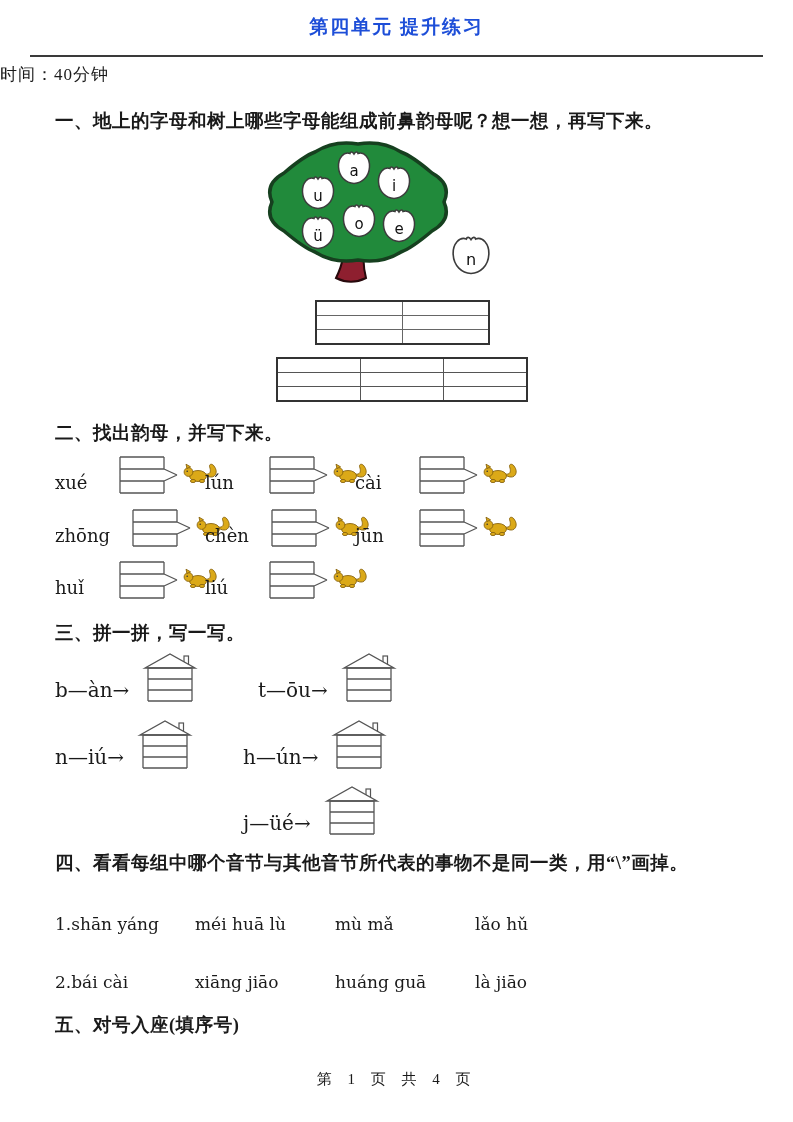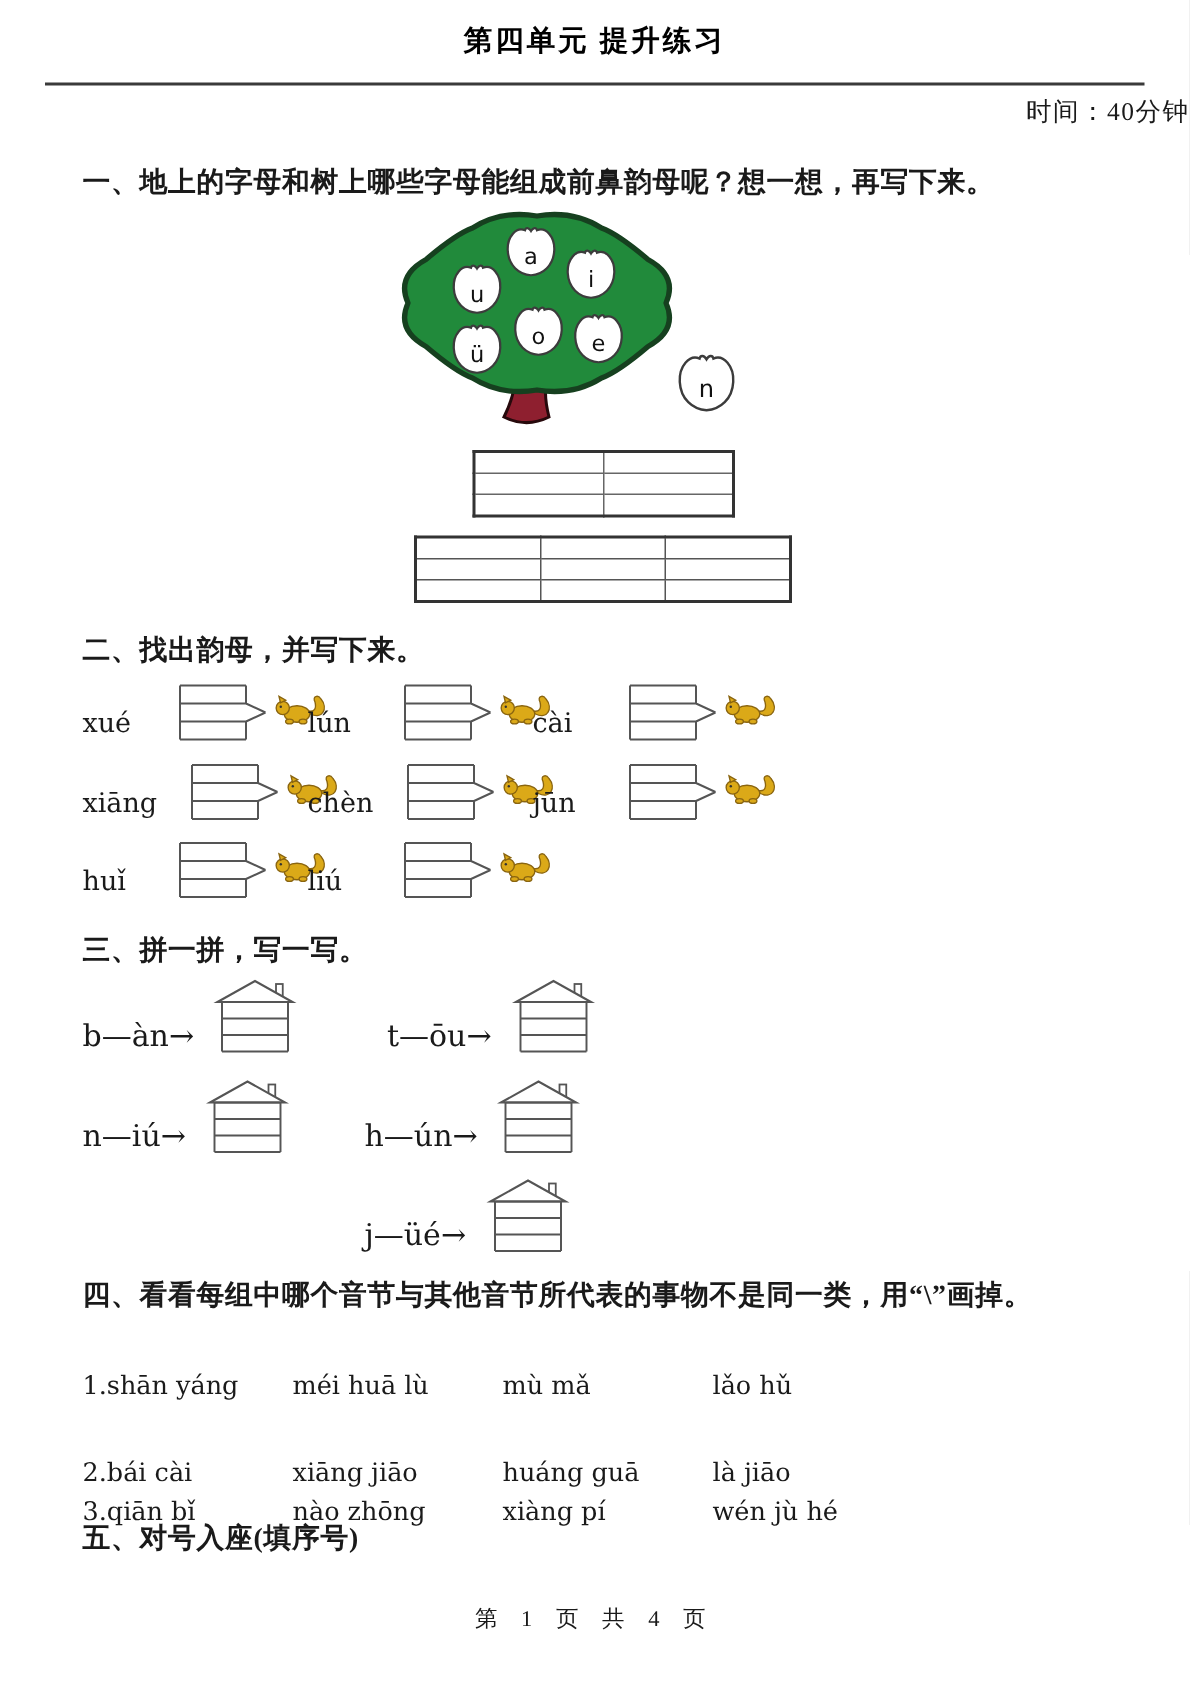--- a/index.html
+++ b/index.html
@@ -2,24 +2,24 @@
 <html><head>
 <meta charset="utf-8">
 <style>
   html,body{margin:0;padding:0;background:#e8e8e8;}
   .page{
     position:relative;width:793px;height:1122px;margin:0 auto;background:#ffffff;
     font-family:"Liberation Serif",serif;color:#1a1a1a;overflow:hidden;
   }
   .page-title{
     position:absolute;top:14px;left:0;right:0;text-align:center;
-    font-size:19px;font-weight:bold;color:#000000;letter-spacing:2px;
+    font-size:19px;font-weight:bold;color:#1d4ed8;letter-spacing:2px;
   }
   .head-rule{position:absolute;top:55px;left:30px;width:733px;height:0;border-top:2px solid #3a3a3a;}
-  .time-line{position:absolute;top:63px;left:0;right:0;text-align:right;font-size:17px;letter-spacing:1px;}
+  .time-line{position:absolute;top:63px;left:0;right:0;text-align:left;font-size:17px;letter-spacing:1px;}
   .sec-heading{position:absolute;font-size:18.5px;font-weight:bold;letter-spacing:.5px;white-space:nowrap;}
   #sec1-h{left:55px;top:108px;}
   #sec2-h{left:55px;top:420px;}
   #sec3-h{left:55px;top:620px;}
   #sec4-h{left:55px;top:850px;}
   #sec5-h{left:55px;top:1012px;}
   .tree-wrap{position:absolute;left:266px;top:138px;}
   .answer-table{position:absolute;border-collapse:collapse;background:#fff;}
   .t1{left:315px;top:300px;border:2px solid #333;}
   .t1 td{width:83px;height:11px;border:1px solid #666;}
@@ -164,21 +164,21 @@
       </svg>
   </div>
   <div class="p-item" style="left:355px;top:455px">
     <span class="p-label">cài</span>
     <svg width="102" height="40" viewBox="0 0 102 40">
         <use href="#sym-pbox"></use>
         <use href="#sym-squirrel" transform="translate(64,8)"></use>
       </svg>
   </div>
   <div class="p-item" style="left:55px;top:508px">
-    <span class="p-label">xiāng</span>
+    <span class="p-label">zhōng</span>
     <svg width="102" height="40" viewBox="0 0 102 40">
         <use href="#sym-pbox"></use>
         <use href="#sym-squirrel" transform="translate(64,8)"></use>
       </svg>
   </div>
   <div class="p-item" style="left:205px;top:508px">
     <span class="p-label">chèn</span>
     <svg width="102" height="40" viewBox="0 0 102 40">
         <use href="#sym-pbox"></use>
         <use href="#sym-squirrel" transform="translate(64,8)"></use>
@@ -246,24 +246,18 @@
     <span>méi huā lù</span>
     <span>mù mǎ</span>
     <span>lǎo hǔ</span>
   </div>
   <div class="s4row" id="s4r2">
     <span>2.bái cài</span>
     <span>xiāng jiāo</span>
     <span>huáng guā</span>
     <span>là jiāo</span>
   </div>
-  <div class="s4row" id="s4r3">
-    <span>3.qiān bǐ</span>
-    <span>nào zhōng</span>
-    <span>xiàng pí</span>
-    <span>wén jù hé</span>
-  </div>
 
   <div class="sec-heading" id="sec5-h">五、对号入座(填序号)</div>
 
   <div class="page-footer">第 1 页 共 4 页</div>
 
 </div>
 
 </body></html>

